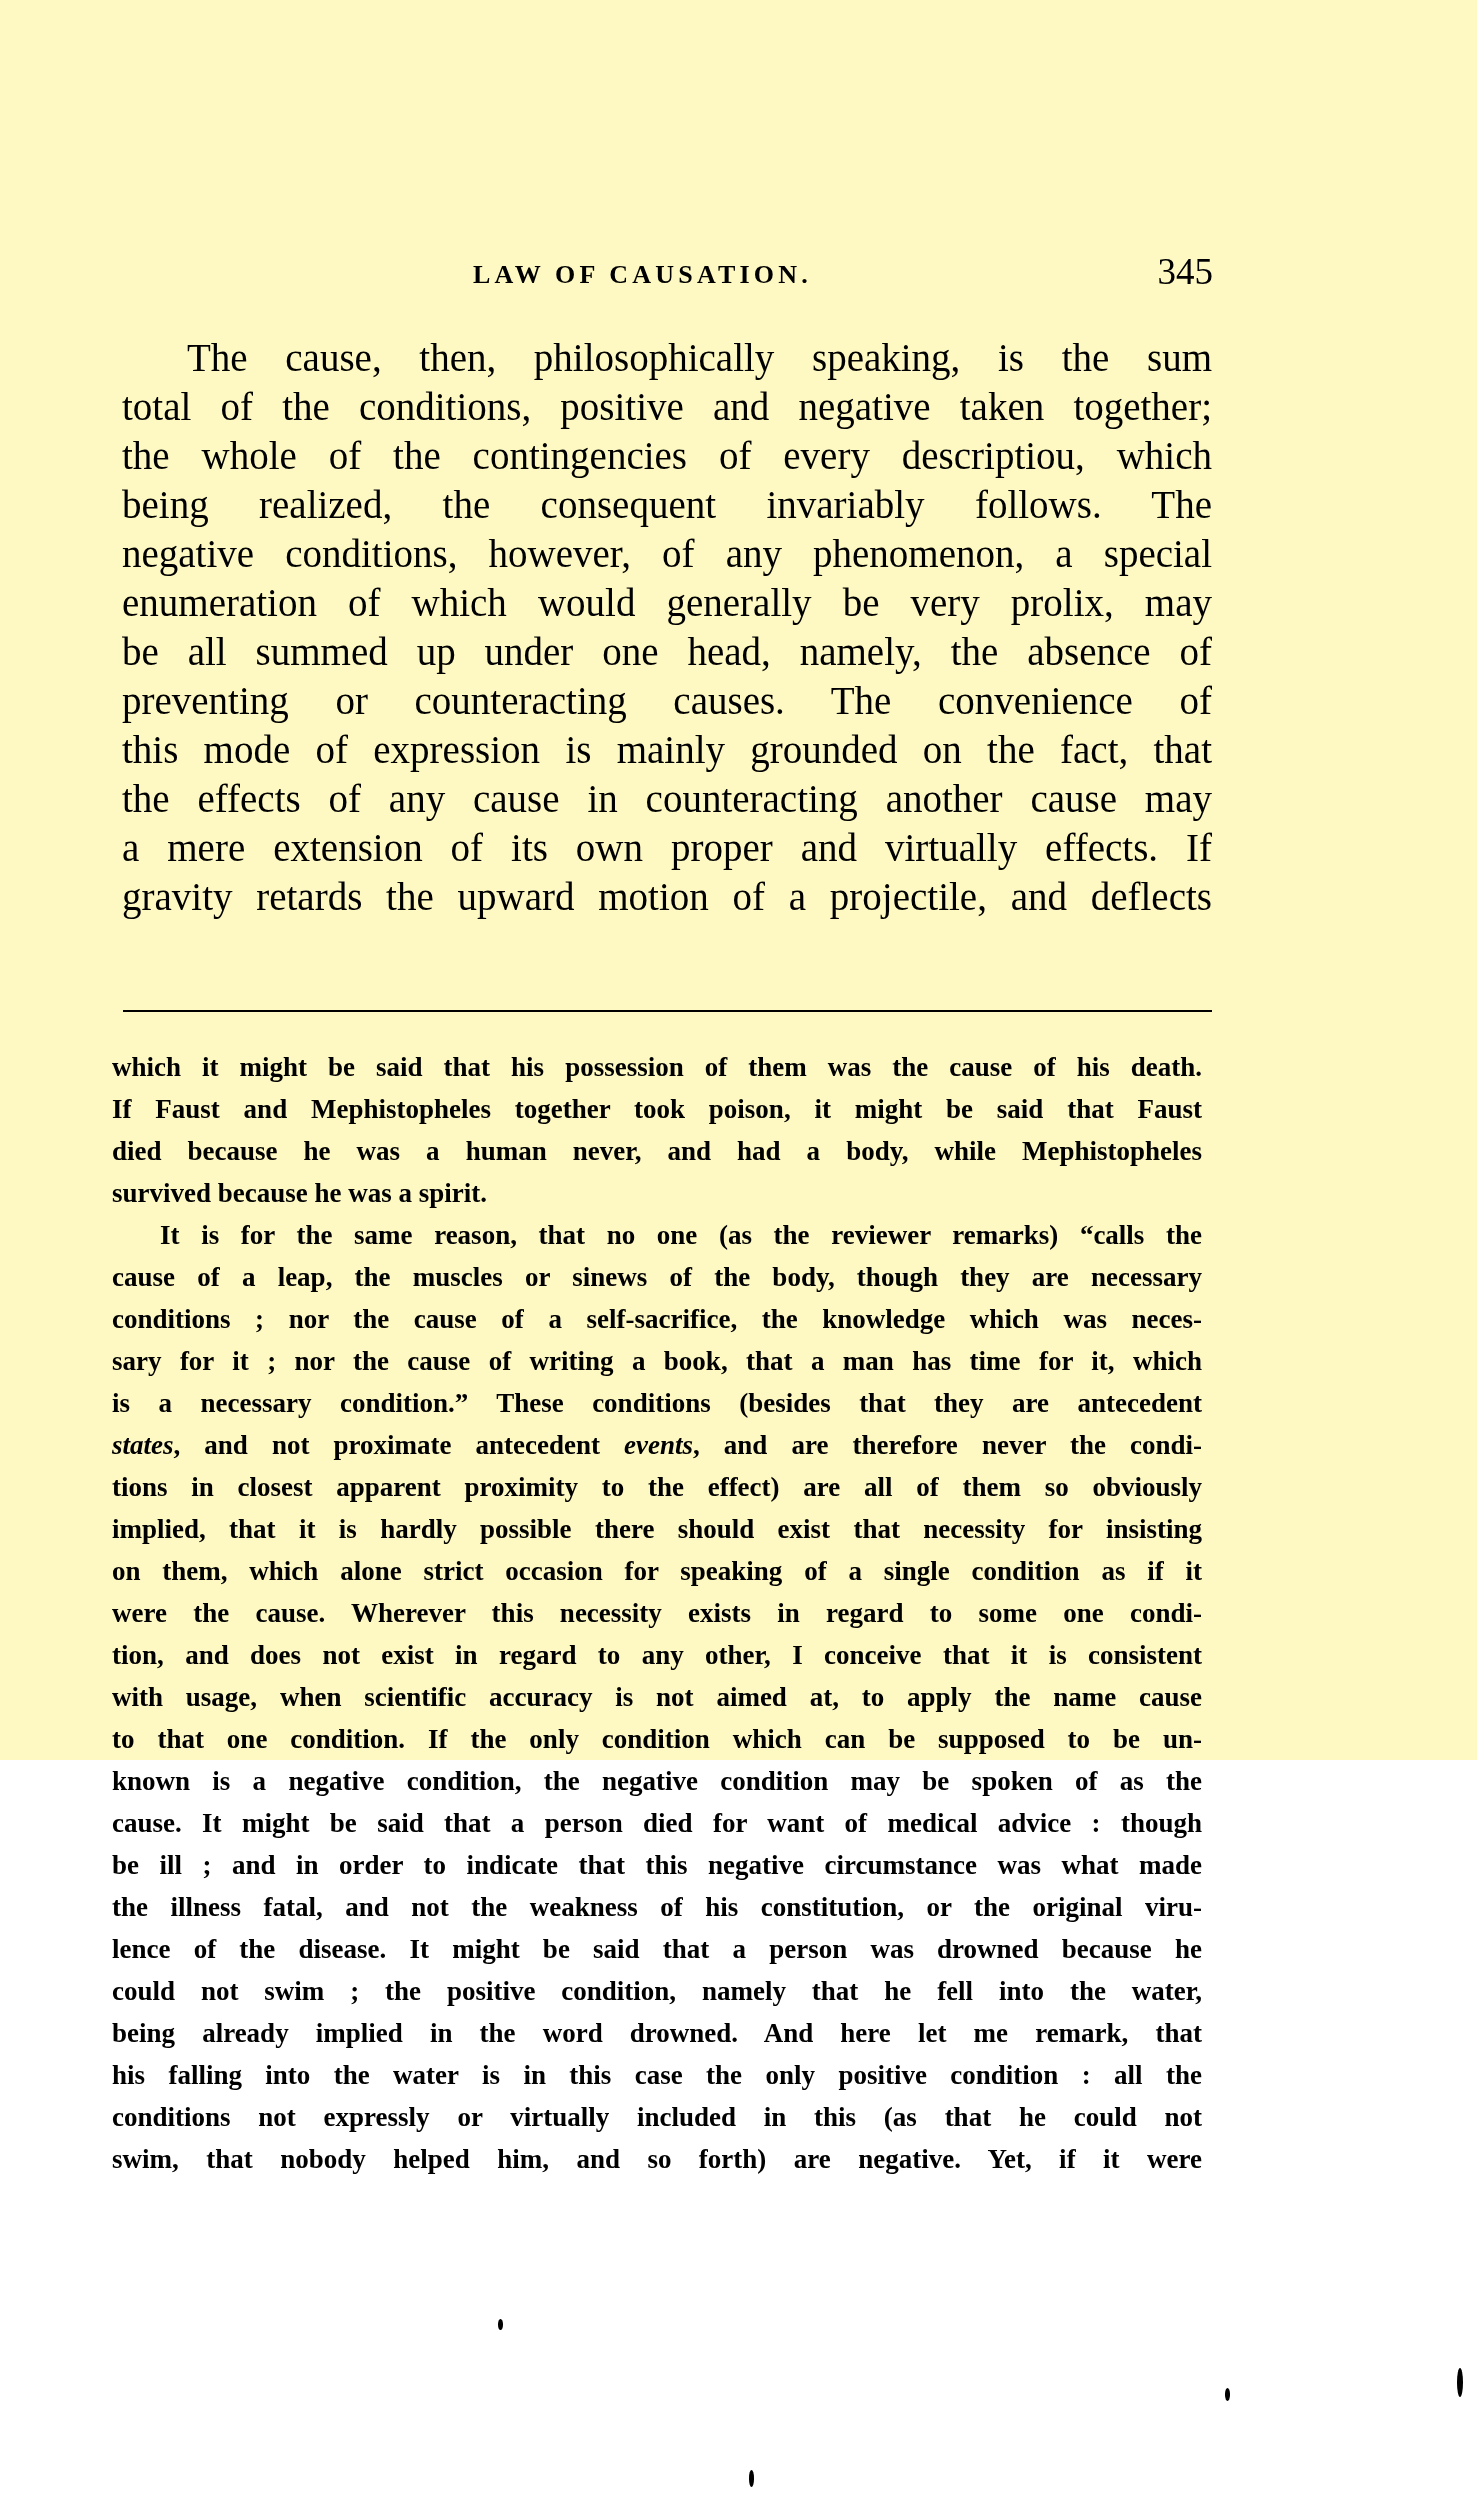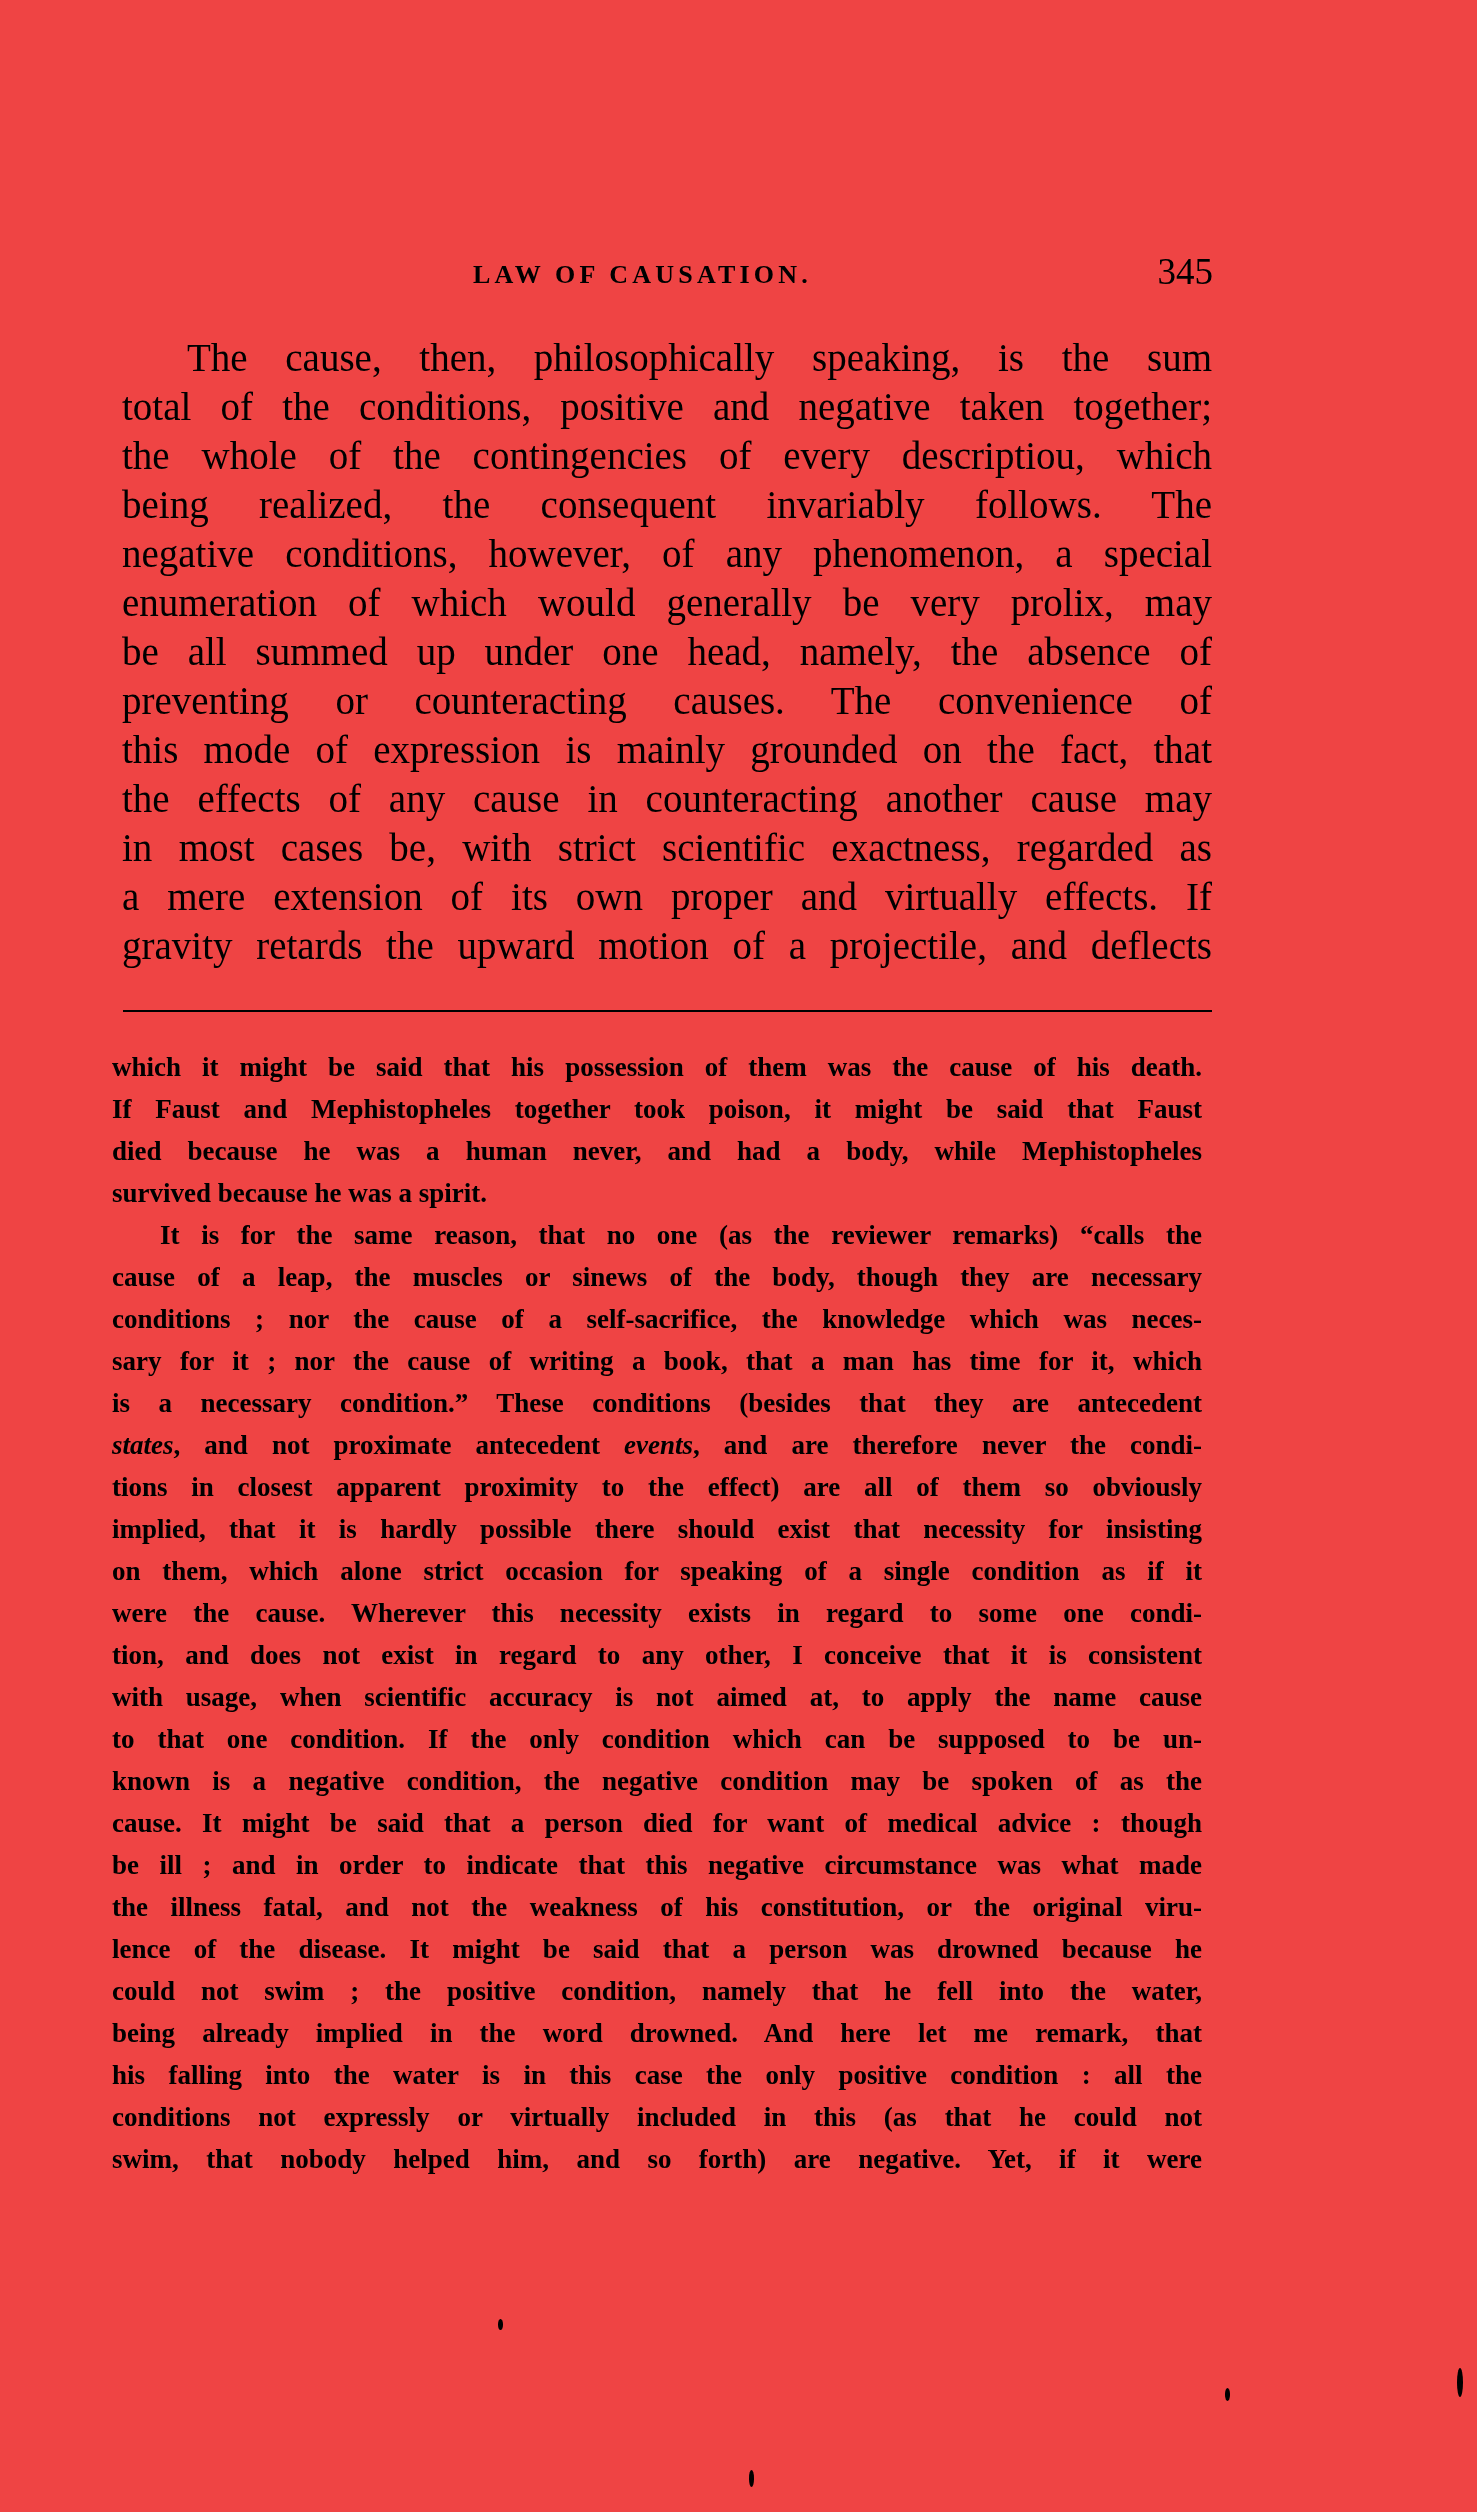--- a/index.html
+++ b/index.html
@@ -12,22 +12,22 @@
       height: 2512px;
       position: relative;
       overflow: hidden;
       color: #000000;
       font-family: "DejaVu Serif", "Liberation Serif", serif;
     }
     .page {
       position: absolute;
       left: 0; top: 0;
       width: 1478px;
-      height: 2512px;
-      background: #ef4444;
+      height: 1760px;
+      background: #fef9c3;
     }
     .running-head {
       position: absolute;
       left: 473px;
       top: 259px;
       width: 393px;
       font-family: "Liberation Serif", "DejaVu Serif", serif;
       font-size: 26px;
       font-weight: bold;
       letter-spacing: 4.2px;
@@ -109,21 +109,20 @@
     <span class="line indent">The cause, then, philosophically speaking, is the sum</span>
     <span class="line">total of the conditions, positive and negative taken together;</span>
     <span class="line">the whole of the contingencies of every descriptiou, which</span>
     <span class="line">being realized, the consequent invariably follows. The</span>
     <span class="line">negative conditions, however, of any phenomenon, a special</span>
     <span class="line">enumeration of which would generally be very prolix, may</span>
     <span class="line">be all summed up under one head, namely, the absence of</span>
     <span class="line">preventing or counteracting causes. The convenience of</span>
     <span class="line">this mode of expression is mainly grounded on the fact, that</span>
     <span class="line">the effects of any cause in counteracting another cause may</span>
-    <span class="line">in most cases be, with strict scientific exactness, regarded as</span>
     <span class="line">a mere extension of its own proper and virtually effects. If</span>
     <span class="line">gravity retards the upward motion of a projectile, and deflects</span>
   </div>
 
   <div class="rule"></div>
 
   <div class="footnote-text">
     <div>
       <span class="fline">which it might be said that his possession of them was the cause of his death.</span>
       <span class="fline">If Faust and Mephistopheles together took poison, it might be said that Faust</span>

